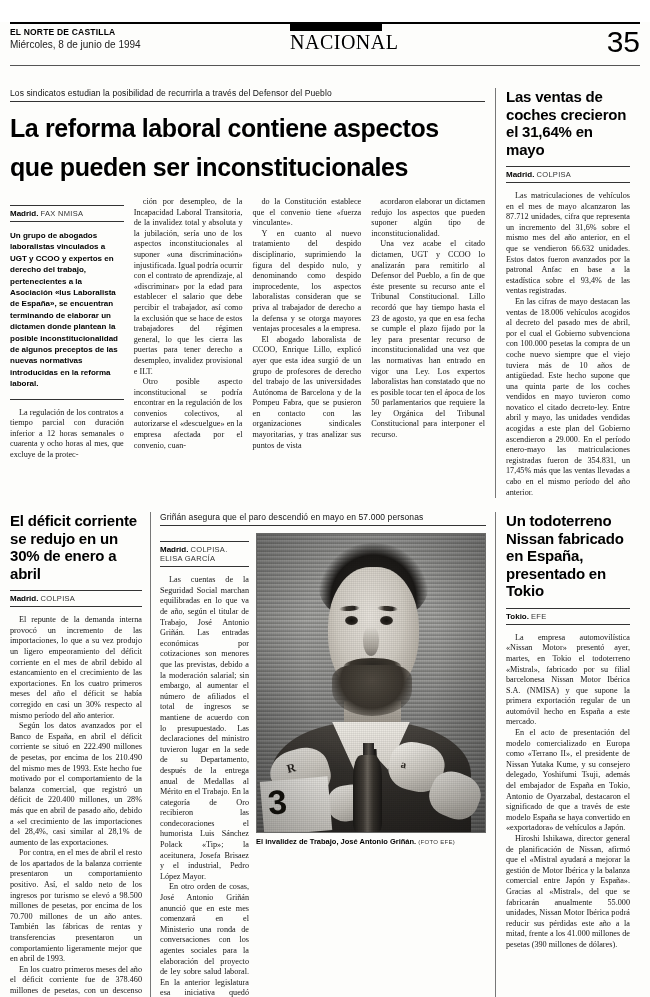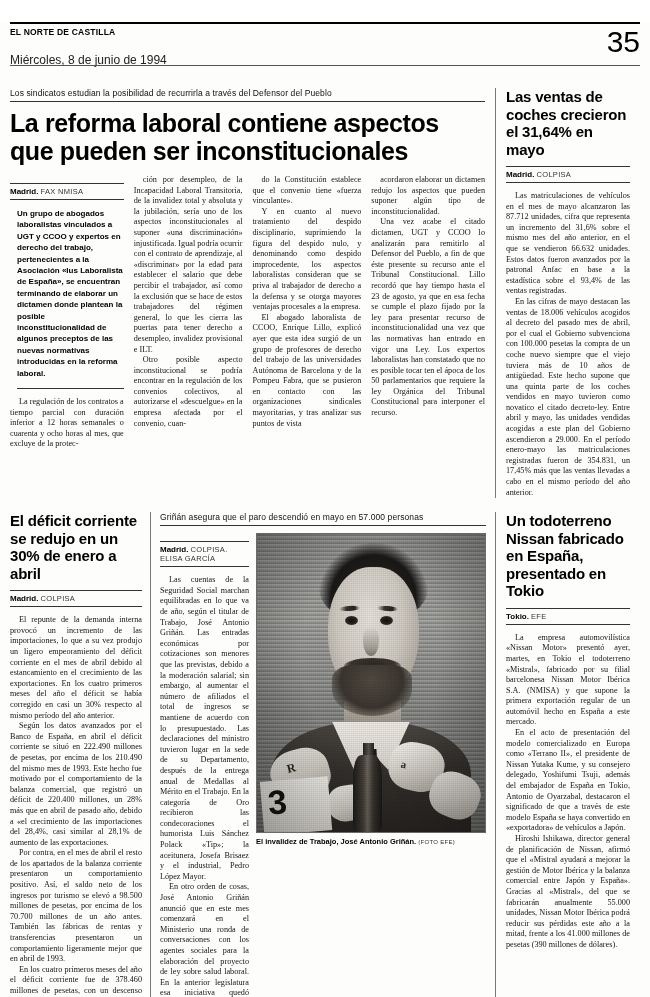--- a/index.html
+++ b/index.html
@@ -38,24 +38,24 @@
   .mast-brand {
     font-family: "Liberation Sans", sans-serif;
     font-weight: bold;
     font-size: 8.5px;
     letter-spacing: 0.2px;
     color: #000;
     line-height: 11px;
   }
   .mast-date {
     font-family: "Liberation Sans", sans-serif;
-    font-size: 12px;
+    font-size: 10px;
     color: #222;
     line-height: 11px;
-    margin-top: 17px;
+    margin-top: 1px;
   }
   .mast-center {
     position: absolute;
     left: 280px; top: 0;
     width: 215px;
   }
   .mast-bar {
     height: 7px;
     background: #000;
     width: 92px;
@@ -96,21 +96,21 @@
     margin-bottom: 7px;
   }
   .headline {
     font-family: "Liberation Sans", sans-serif;
     font-weight: bold;
     color: #000;
     letter-spacing: -0.4px;
   }
   .h-main {
     font-size: 25px;
-    line-height: 28px;
+    line-height: 39px;
   }
   .h-mid {
     font-size: 21px;
     line-height: 24px;
   }
   .h-side {
     font-size: 15px;
     line-height: 17.5px;
     letter-spacing: -0.2px;
   }
@@ -129,21 +129,20 @@
   .lead {
     font-family: "Liberation Sans", sans-serif;
     font-weight: bold;
     font-size: 8px;
     line-height: 11.4px;
     color: #000;
     margin-bottom: 8px;
     padding-bottom: 9px;
     border-bottom: 1px solid #333;
     text-align: left;
-    margin-left: 7px;
   }
   .body {
     font-family: "Liberation Serif", serif;
     font-size: 8.2px;
     line-height: 10.6px;
     text-align: justify;
     color: #141414;
     hyphens: auto;
   }
   .body p { margin: 0; text-indent: 9px; }
@@ -357,20 +356,24 @@
 </style>
 </head>
 <body>
 
 <div class="page">
 
   <div class="masthead">
     <div class="mast-left">
       <div class="mast-brand">EL NORTE DE CASTILLA</div>
       <div class="mast-date">Miércoles, 8 de junio de 1994</div>
+    </div>
+    <div class="mast-center">
+      <div class="mast-bar"></div>
+      <div class="mast-section">NACIONAL</div>
     </div>
     <div class="mast-pageno">35</div>
     <div class="mast-rule"></div>
   </div>
 
   <div class="story-top">
     <div class="top-wrap">
 
       <div class="top-main">
         <div class="kicker">Los sindicatos estudian la posibilidad de recurrirla a través del Defensor del Pueblo</div>

